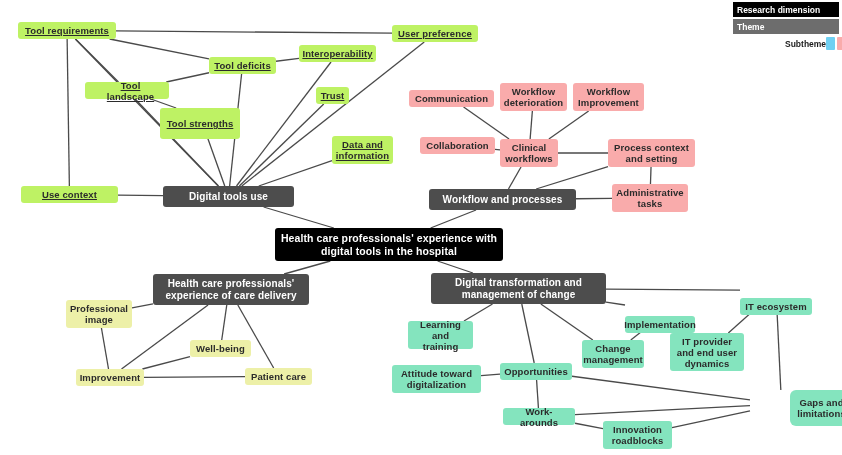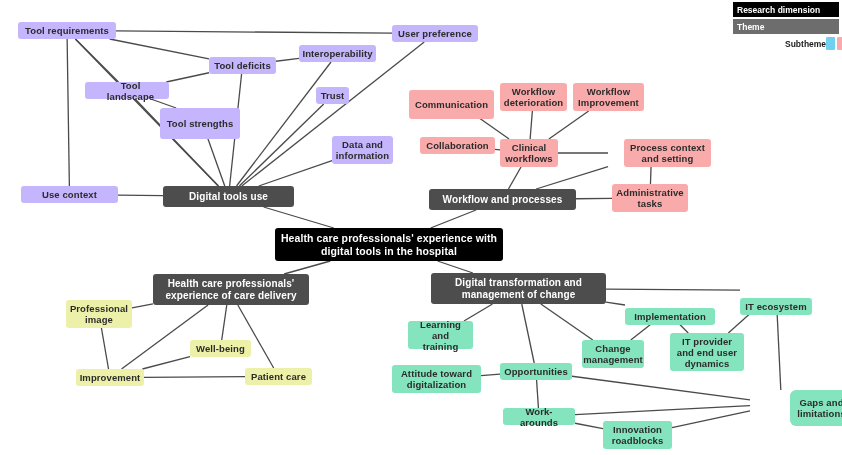--- a/index.html
+++ b/index.html
@@ -4,21 +4,21 @@
 <style>
   html,body{margin:0;padding:0;background:#ffffff;}
   body{width:842px;height:455px;overflow:hidden;
        font-family:"Liberation Sans","DejaVu Sans",sans-serif;}
   #canvas{position:relative;width:842px;height:455px;background:#fff;}
   svg#edges{position:absolute;left:0;top:0;width:842px;height:455px;}
   .node{position:absolute;box-sizing:border-box;display:flex;align-items:center;
         justify-content:center;text-align:center;border-radius:3px;
         font-size:9.5px;font-weight:bold;line-height:11px;color:#2b2b2b;
         padding:2px 5px;z-index:5;letter-spacing:.1px;}
-  .node.sub-blue{background:#c4b5fd;}
+  .node.sub-blue{background:#bef264;text-decoration:underline;}
   .node.sub-pink{background:#F9ABAB;}
   .node.sub-yellow{background:#EDF0A8;}
   .node.sub-green{background:#84E4BE;}
   .node.theme{background:#4D4D4D;color:#ffffff;font-size:10px;line-height:12px;}
   .node.dimension{background:#000000;color:#ffffff;font-size:10.5px;line-height:13px;}
   #legend{position:absolute;right:0;top:0;width:112px;background:#ffffff;
           z-index:20;padding:2px 3px 4px 3px;box-sizing:border-box;}
   .lg-row{display:flex;align-items:center;height:15px;margin-bottom:2px;
           font-size:8.5px;font-weight:bold;padding-left:4px;box-sizing:border-box;}
   .lg-dim{background:#000;color:#fff;}
@@ -120,57 +120,57 @@
       </div>
       <div class="node sub-blue" style="left: 160px; top: 108px; width: 80px; height: 31px;">
         <span>Tool strengths</span>
       </div>
       <div class="node sub-blue" style="left: 332px; top: 136px; width: 61px; height: 28px;">
         <span>Data and information</span>
       </div>
       <div class="node sub-blue" style="left: 21px; top: 186px; width: 97px; height: 17px; text-align: right;">
         <span>Use context</span>
       </div>
-      <div class="node sub-pink" style="left: 409px; top: 90px; width: 85px; height: 29px;">
+      <div class="node sub-pink" style="left: 409px; top: 90px; width: 85px; height: 17px;">
         <span>Communication</span>
       </div>
       <div class="node sub-pink" style="left: 500px; top: 83px; width: 67px; height: 28px;">
         <span>Workflow deterioration</span>
       </div>
       <div class="node sub-pink" style="left: 573px; top: 83px; width: 71px; height: 28px;">
         <span>Workflow Improvement</span>
       </div>
       <div class="node sub-pink" style="left: 420px; top: 137px; width: 75px; height: 17px;">
         <span>Collaboration</span>
       </div>
       <div class="node sub-pink" style="left: 500px; top: 139px; width: 58px; height: 28px;">
         <span>Clinical workflows</span>
       </div>
-      <div class="node sub-pink" style="left: 608px; top: 139px; width: 87px; height: 28px; margin-left: 16px;">
+      <div class="node sub-pink" style="left: 608px; top: 139px; width: 87px; height: 28px;">
         <span>Process context and setting</span>
       </div>
       <div class="node sub-pink" style="left: 612px; top: 184px; width: 76px; height: 28px;">
         <span>Administrative tasks</span>
       </div>
       <div class="node sub-yellow" style="left: 66px; top: 300px; width: 66px; height: 28px;">
         <span>Professional image</span>
       </div>
       <div class="node sub-yellow" style="left: 190px; top: 340px; width: 61px; height: 17px;">
         <span>Well-being</span>
       </div>
       <div class="node sub-yellow" style="left: 76px; top: 369px; width: 68px; height: 17px;">
         <span>Improvement</span>
       </div>
       <div class="node sub-yellow" style="left: 245px; top: 368px; width: 67px; height: 17px;">
         <span>Patient care</span>
       </div>
       <div class="node sub-green" style="left: 740px; top: 298px; width: 72px; height: 17px;">
         <span>IT ecosystem</span>
       </div>
-      <div class="node sub-green" style="left: 625px; top: 308px; width: 90px; height: 17px;">
+      <div class="node sub-green" style="left: 625px; top: 316px; width: 70px; height: 17px;">
         <span>Implementation</span>
       </div>
       <div class="node sub-green" style="left: 408px; top: 321px; width: 65px; height: 28px;">
         <span>Learning and training</span>
       </div>
       <div class="node sub-green" style="left: 582px; top: 340px; width: 62px; height: 28px;">
         <span>Change management</span>
       </div>
       <div class="node sub-green" style="left: 670px; top: 333px; width: 74px; height: 38px;">
         <span>IT provider and end user dynamics</span>

